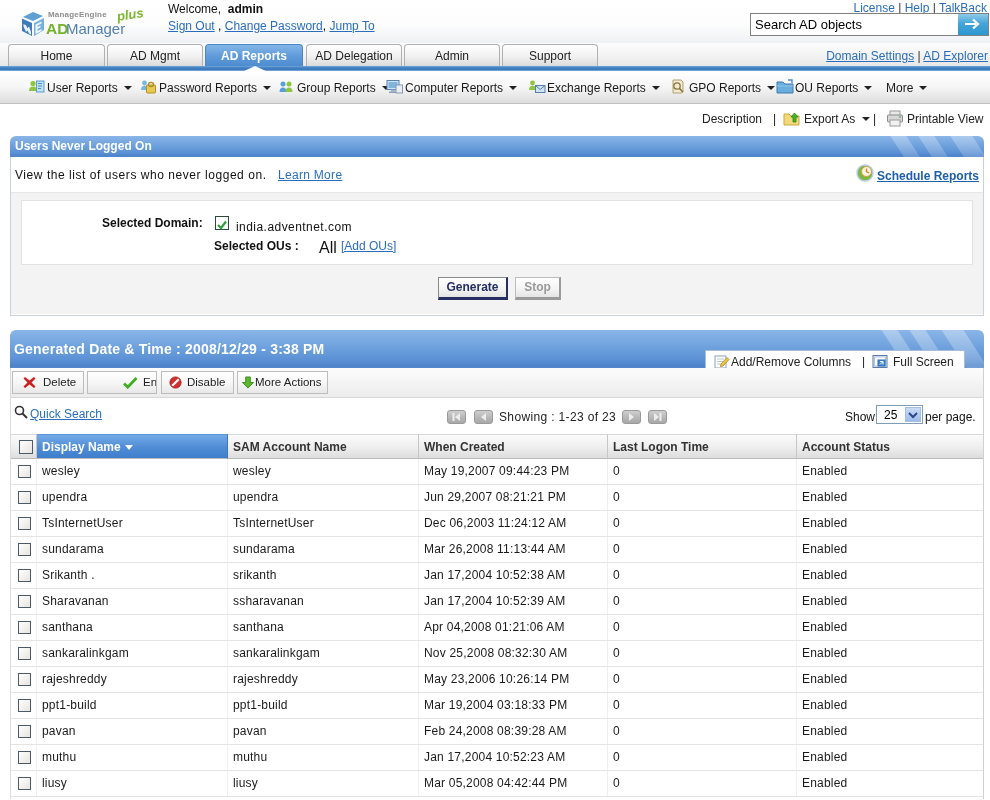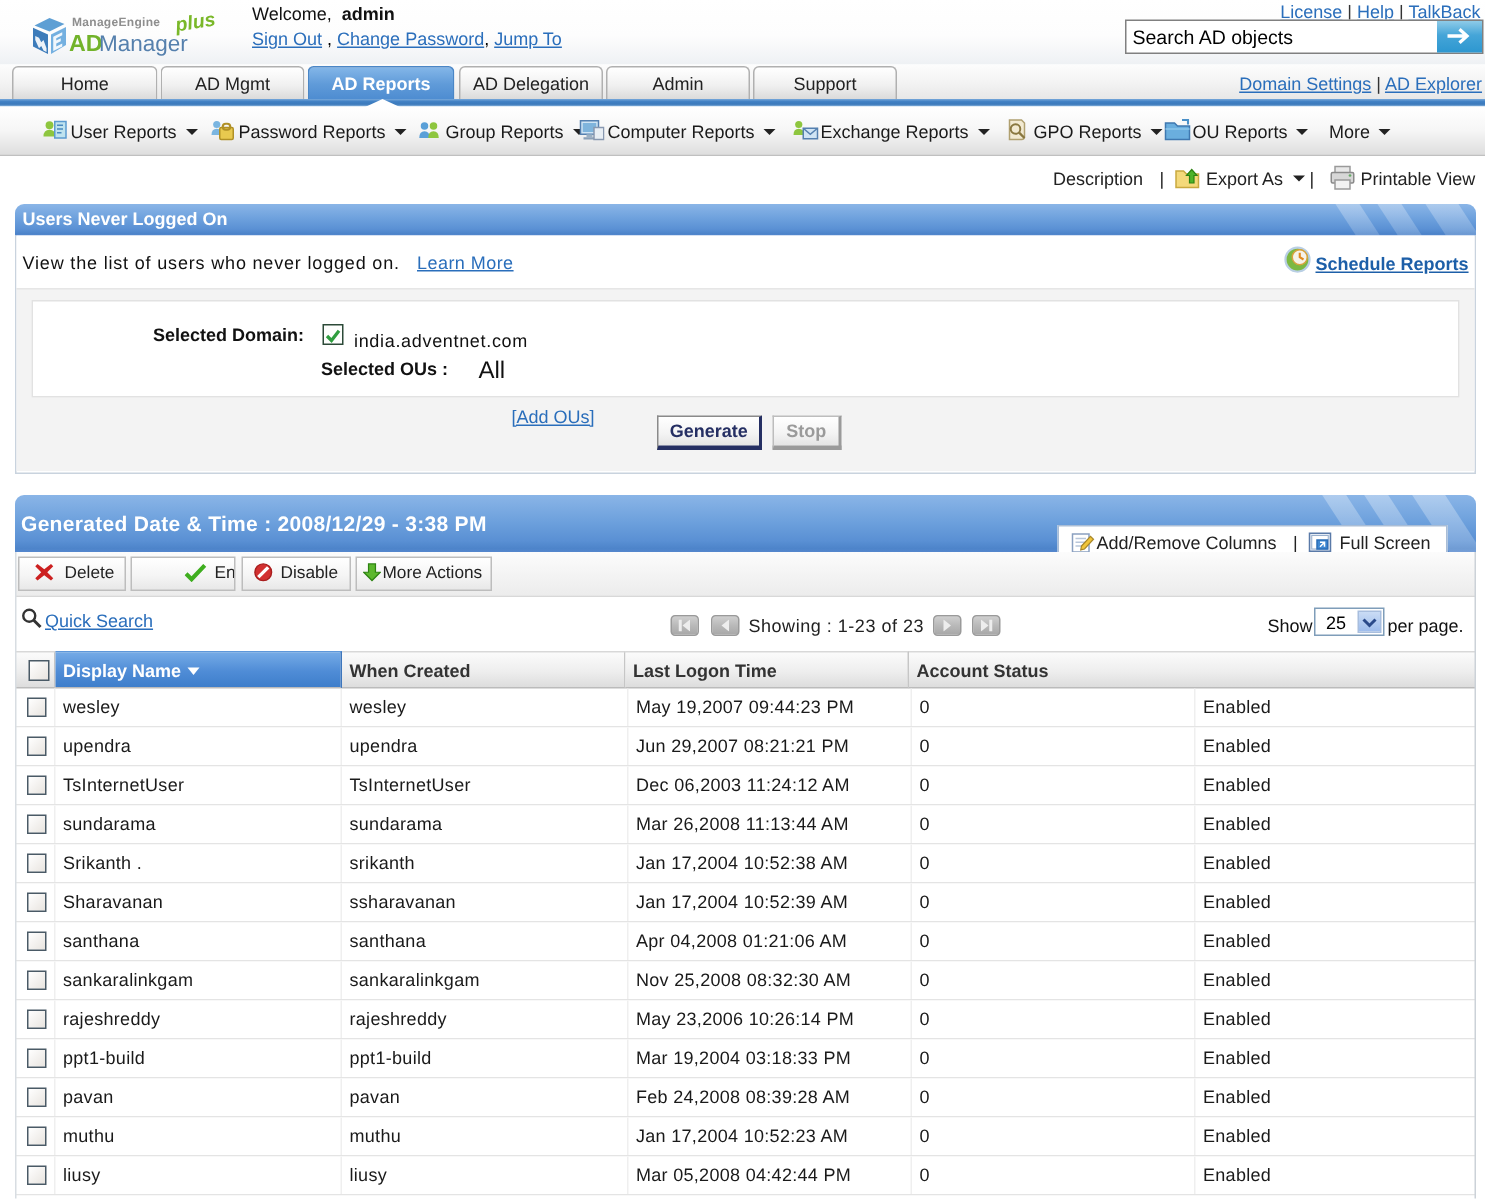--- a/index.html
+++ b/index.html
@@ -189,21 +189,21 @@
       <div id="selbox">
         <span class="abs" style="left:80px;top:15px;font-size:12px;font-weight:bold;color:#111;">Selected Domain:</span>
         <div class="abs" style="left:193px;top:15px;width:14px;height:14px;border:1px solid #2c4a38;background:#fdfefd;">
           <svg width="12" height="12" viewBox="0 0 12 12">
               <path d="M2 6 L5 9 L10 2.5" stroke="#2f9e3f" stroke-width="2.2" fill="none"></path>
             </svg>
         </div>
         <span class="abs" style="left:214px;top:19px;font-size:12px;color:#111;letter-spacing:0.45px;">india.adventnet.com</span>
         <span class="abs" style="left:192px;top:38px;font-size:12px;font-weight:bold;color:#111;">Selected OUs :</span>
         <span class="abs" style="left:297px;top:38px;font-size:16px;color:#111;">All</span>
-        <a class="lnk abs" href="#" style="left:319px;top:38px;font-size:12px;margin-top:32px;">[Add OUs]</a>
+        <a class="lnk abs" href="#" style="left:319px;top:38px;font-size:12px;">[Add OUs]</a>
       </div>
       <div class="btn1" style="left:427px;top:84px;width:70px;border:1px solid #8a8a8a;border-right:2px solid #252f63;border-bottom:3px solid #252f63;color:#252f63;line-height:19px;">Generate</div>
       <div class="btn1" style="left:504px;top:84px;width:46px;border:1px solid #bdbdbd;border-right:2px solid #9a9a9a;border-bottom:3px solid #9a9a9a;color:#9a9a9a;line-height:19px;">Stop</div>
     </div>
   </div>
 
   <div class="phead" id="p2h">
     <span class="ttl">Generated Date &amp; Time : 2008/12/29 - 3:38 PM</span>
     <div class="stripes" style="border-radius:0 6px 0 0;">
         <i style="right:72px;width:16px;"></i>
@@ -282,20 +282,21 @@
         </div>
     </div>
     <span class="abs" style="left:915px;top:12px;font-size:12px;color:#111;">per page.</span>
   </div>
   <div id="tbl">
       <div class="hr">
         <div class="hc c0" style="padding-left:0;">
           <div class="cb" style="margin:5px 0 0 9px;width:14px;height:14px;"></div>
         </div>
         <div class="hc sel c1">Display Name <span style="display:inline-block;width:0;height:0;border-left:4px solid transparent;border-right:4px solid transparent;border-top:5px solid #fff;margin-left:1px;vertical-align:1px;"></span></div>
+        <div class="hc c2">SAM Account Name</div>
         <div class="hc c3">When Created</div>
         <div class="hc c4">Last Logon Time</div>
         <div class="hc c5">Account Status</div>
       </div>
       <div class="row">
         <div class="cell c0" style="padding-left:0;">
           <div class="cb"></div>
         </div>
         <div class="cell c1">wesley</div>
         <div class="cell c2">wesley</div>

